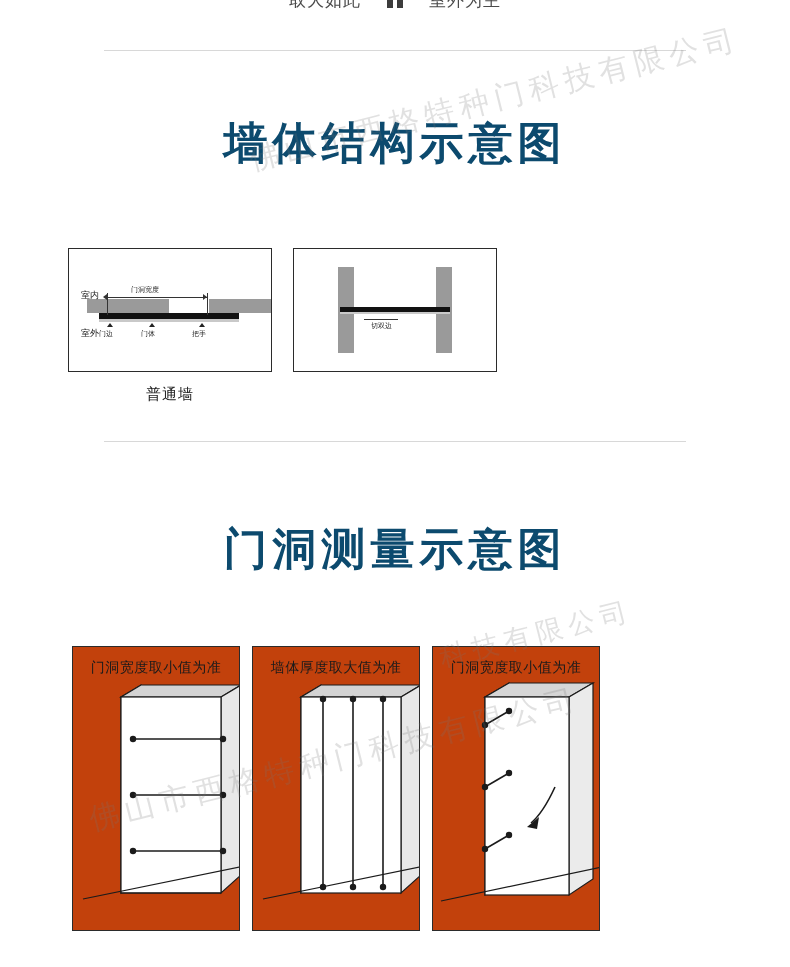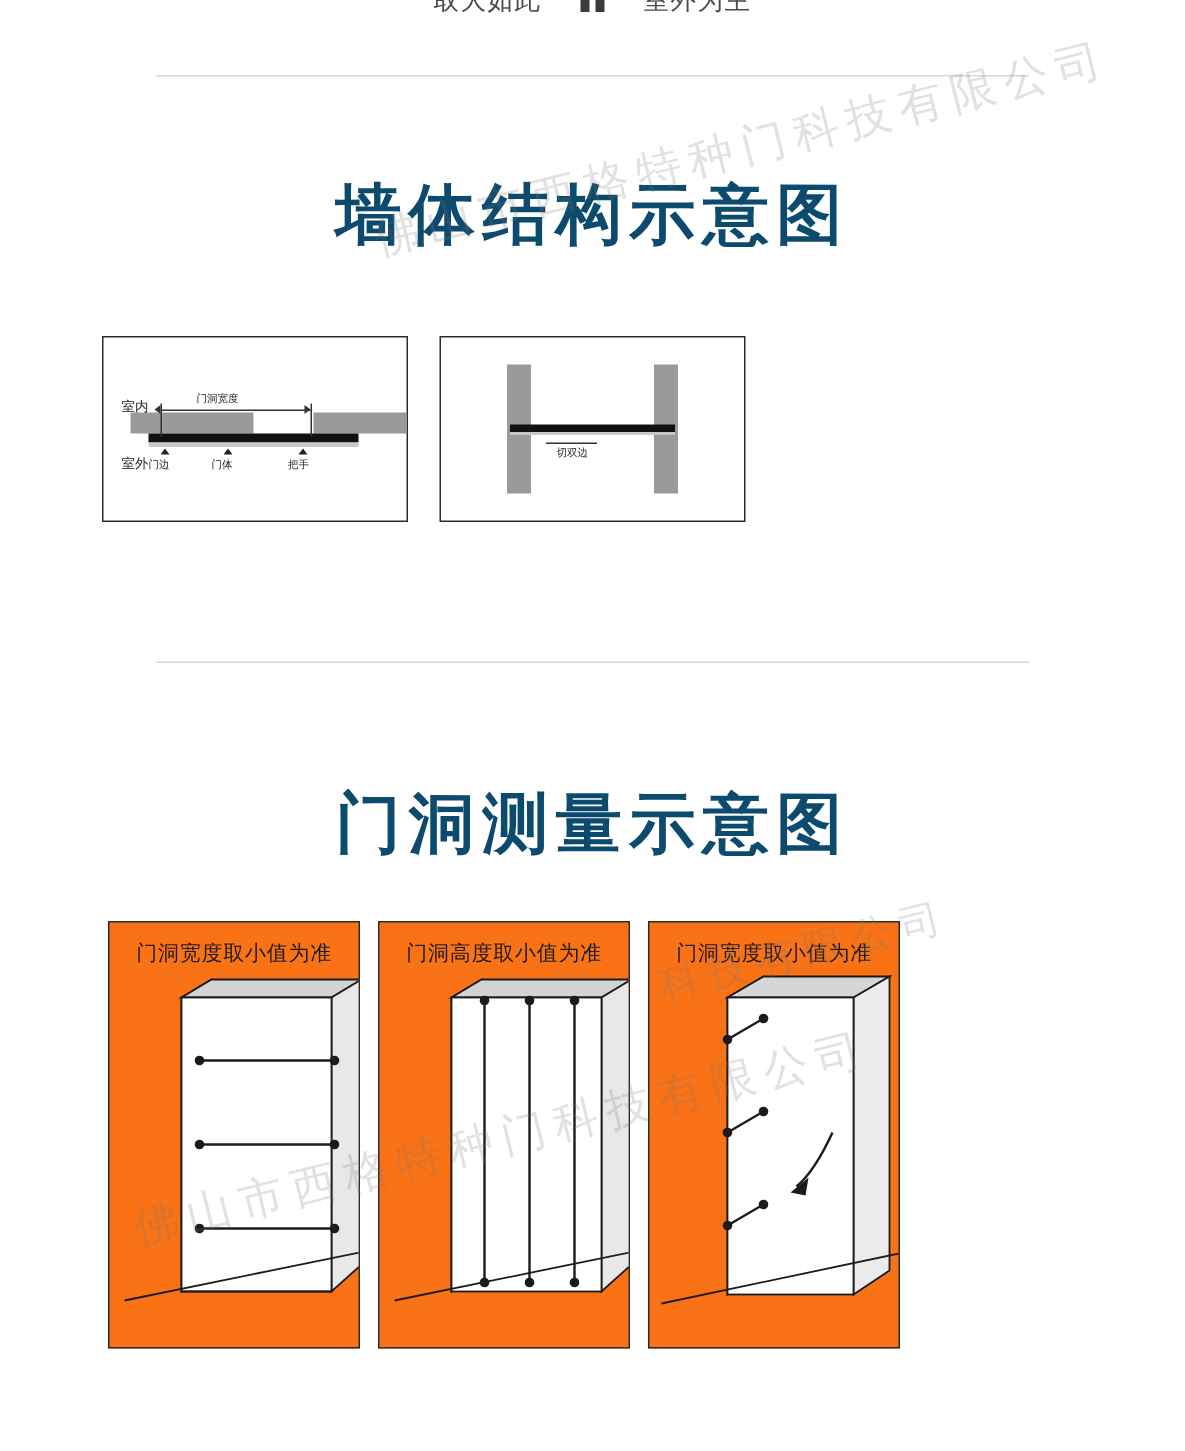--- a/index.html
+++ b/index.html
@@ -95,21 +95,21 @@
     color: #0c4a6e;
     font-family: "Liberation Sans", sans-serif;
   }
   .section-title.t1 { top: 114px; }
   .section-title.t2 { top: 520px; }
 
   
   .wall-row {
     position: absolute;
     left: 68px;
-    top: 224px;
+    top: 248px;
     width: 654px;
     display: flex;
     gap: 21px;
   }
   .wall-cell { width: 204px; }
   .wall-box {
     width: 202px;
     height: 122px;
     border: 1px solid #2b2b2b;
     position: relative;
@@ -159,22 +159,23 @@
     top: 614px;
     width: 646px;
     display: flex;
     gap: 12px;
   }
   .meas-cell {
     width: 166px;
     height: 283px;
     border: 1px solid #2b2b2b;
     position: relative;
-    background: #f97316;
+    background: #c2410c;
     overflow: hidden;
+    margin-top: 32px;
   }
   .meas-title {
     position: absolute;
     top: 12px;
     width: 100%;
     text-align: center;
     font-size: 14px;
     color: #1b1b1b;
     letter-spacing: 0.5px;
     z-index: 3;
@@ -223,20 +224,21 @@
       <div class="tiny-label" style="left:12px; top:40px; font-size:9px;">室内</div>
       <div class="tiny-label" style="left:12px; top:78px; font-size:9px;">室外</div>
 
       <div class="tri-up" style="left:38px; top:74px;"></div>
       <div class="tri-up" style="left:80px; top:74px;"></div>
       <div class="tri-up" style="left:130px; top:74px;"></div>
       <div class="tiny-label" style="left:30px; top:80px;">门边</div>
       <div class="tiny-label" style="left:72px; top:80px;">门体</div>
       <div class="tiny-label" style="left:123px; top:80px;">把手</div>
     </div>
+    <div class="wall-caption">普通墙</div>
   </div>
 
   <div class="wall-cell">
     <div class="wall-box">
       <div class="gwall" style="left:44px; top:18px; width:16px; height:86px;"></div>
       <div class="gwall" style="left:142px; top:18px; width:16px; height:86px;"></div>
       <div class="blackbar" style="left:46px; top:58px; width:110px; height:5px;"></div>
       <div class="gwall" style="left:46px; top:63px; width:110px; height:2px; background:#c9c9c9;"></div>
       <div class="dimline" style="left:70px; top:70px; width:34px;"></div>
       <div class="tiny-label" style="left:77px; top:72px;">切双边</div>
@@ -271,21 +273,21 @@
           <circle cx="150" cy="92" r="3.2"></circle>
         <circle cx="60" cy="148" r="3.2"></circle>
           <circle cx="150" cy="148" r="3.2"></circle>
         <circle cx="60" cy="204" r="3.2"></circle>
           <circle cx="150" cy="204" r="3.2"></circle>
       </g>
     </svg>
   </div>
 
   <div class="meas-cell">
-    <div class="meas-title">门洞高度取小值为准</div>
+    <div class="meas-title">墙体厚度取大值为准</div>
     <svg class="meas-svg" width="207" height="283" viewBox="0 0 207 283">
       <polygon points="48,50 68,38 68,228 48,246" fill="#b9b9b9" stroke="#1b1b1b" stroke-width="1.2"></polygon>
       <polygon points="48,50 68,38 168,38 148,50" fill="#d3d3d3" stroke="#1b1b1b" stroke-width="1.2"></polygon>
       <polygon points="148,50 168,38 168,228 148,246" fill="#e8e8e8" stroke="#1b1b1b" stroke-width="1.2"></polygon>
       <rect x="48" y="50" width="100" height="196" fill="#ffffff" stroke="#1b1b1b" stroke-width="1.2"></rect>
       <line x1="10" y1="252" x2="196" y2="214" stroke="#1b1b1b" stroke-width="1.2"></line>
       <g stroke="#1b1b1b" stroke-width="1.6">
         <line x1="70" y1="52" x2="70" y2="240"></line>
         <line x1="100" y1="52" x2="100" y2="240"></line>
         <line x1="130" y1="52" x2="130" y2="240"></line>

